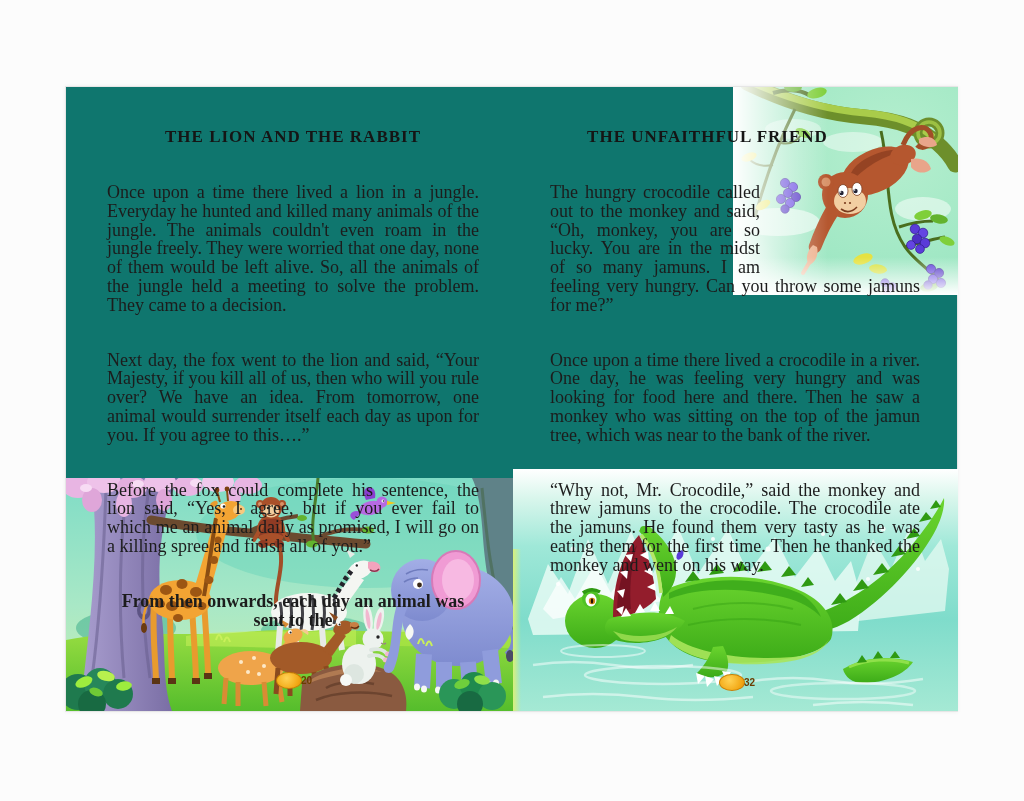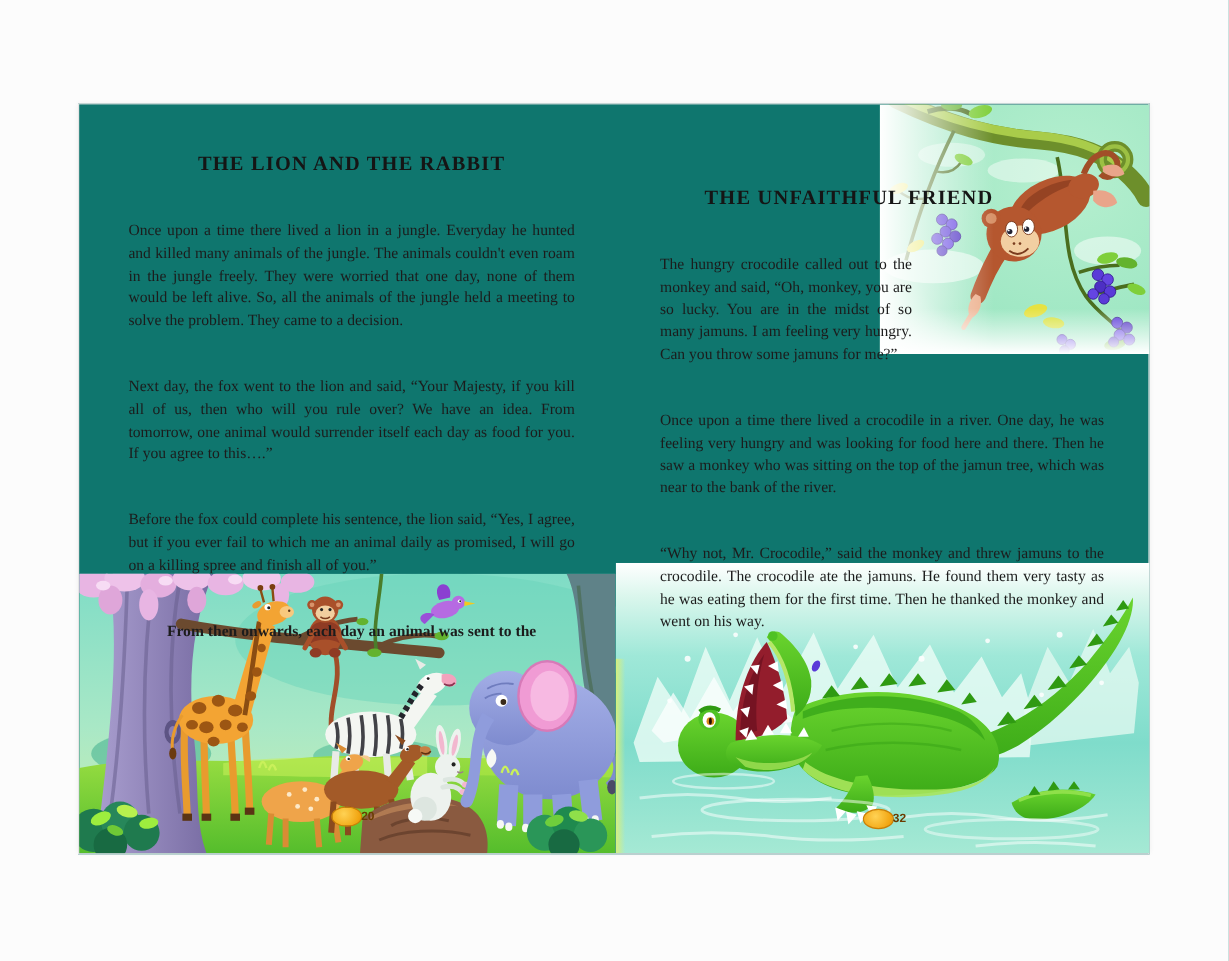--- a/index.html
+++ b/index.html
@@ -21,24 +21,24 @@
 
   .text-block { position:absolute; z-index:2; }
   .page-left  .text-block { left:41px; right:34px; top:40px; }
   .page-right .text-block { left:37px; right:38px; top:40px; }
 
   h2.story-title {
     font-size:17px; font-weight:bold; letter-spacing:1px;
     text-align:center; color:#151515; margin-bottom:9px;
     position:relative; z-index:3;
   }
-  .page-right h2.story-title { padding-right:55px;margin-top:28px; }
+  .page-right h2.story-title { padding-right:55px; }
 
   .text-block p {
-    font-size:13px; line-height:18.8px; text-align:justify;
+    font-size:18px; line-height:18.8px; text-align:justify;
     color:#1c1c1c; margin-bottom:6px;margin-top:36px;
   }
   .text-block p.last { text-align:center; margin-bottom:0;font-weight:bold; }
 
   .float-spacer { float:right; width:160px; height:113px; }
 
   .illustration { position:absolute; z-index:1; overflow:hidden; }
   .jungle-ill { left:0; bottom:0; width:447px; height:233px; }
   .monkey-ill { top:0; right:0; width:225px; height:208px; }
   .water-ill  { left:0; bottom:0; width:445px; height:242px; }
@@ -60,21 +60,21 @@
 </head>
 <body>
 
 <div class="book">
 
   <div class="page page-left">
 
     <div class="text-block">
       <h2 class="story-title">THE LION AND THE RABBIT</h2>
       <p>Once upon a time there lived a lion in a jungle. Everyday he hunted and killed many animals of the jungle. The animals couldn't even roam in the jungle freely. They were worried that one day, none of them would be left alive. So, all the animals of the jungle held a meeting to solve the problem. They came to a decision.</p>
-      <p>Next day, the fox went to the lion and said, “Your Majesty, if you kill all of us, then who will you rule over? We have an idea. From tomorrow, one animal would surrender itself each day as food for you. If you agree to this….”</p>
+      <p>Next day, the fox went to the lion and said, “Your Majesty, if you kill all of us, then who will you rule over? We have an idea. From tomorrow, one animal would surrender itself each day as upon for you. If you agree to this….”</p>
       <p>Before the fox could complete his sentence, the lion said, “Yes, I agree, but if you ever fail to which me an animal daily as promised, I will go on a killing spree and finish all of you.”</p>
       <p class="last">From then onwards, each day an animal was sent to the</p>
     </div>
 
     <div class="illustration jungle-ill">
       <svg width="447" height="233" viewBox="0 0 447 233">
         <defs>
           <linearGradient id="sky" x1="0" y1="0" x2="0" y2="1">
             <stop offset="0" stop-color="#7fdcc6"></stop>
               <stop offset="0.55" stop-color="#a9e8c6"></stop>

